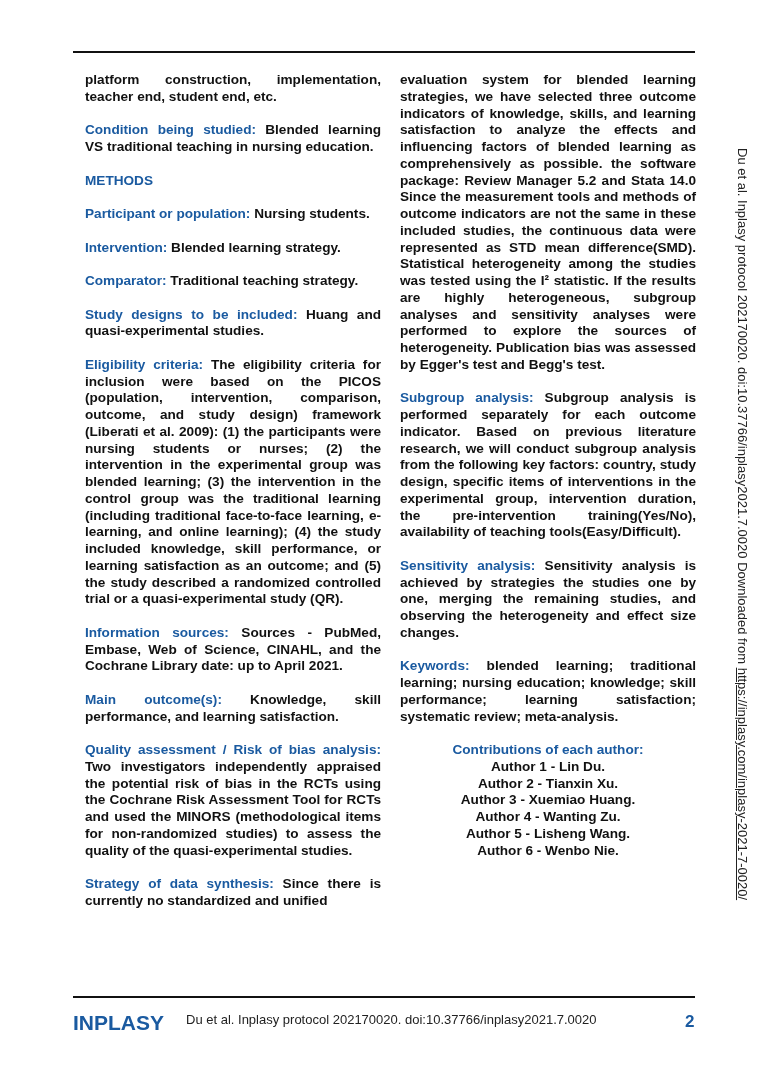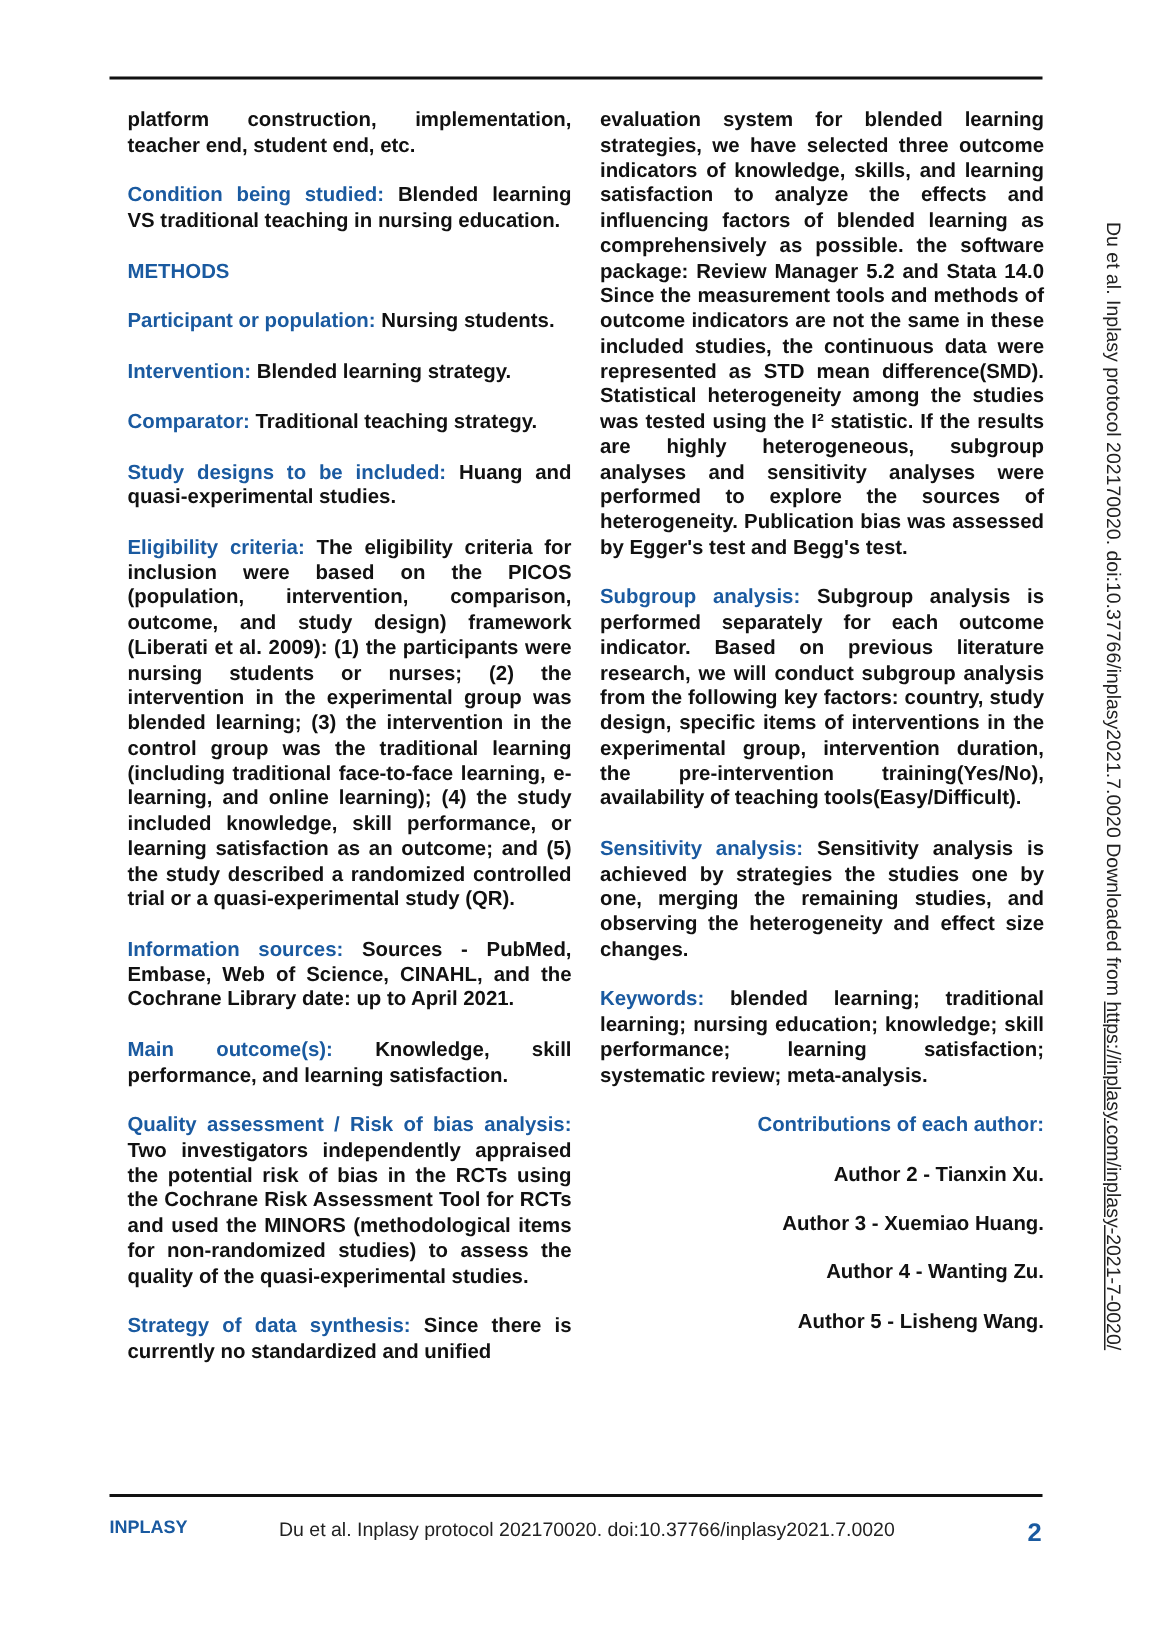--- a/index.html
+++ b/index.html
@@ -47,42 +47,41 @@
     }
     .label {
       color: #1a5aa0;
     }
     .heading {
       color: #1a5aa0;
       margin: 0 0 16.75px 0;
     }
     .author-line {
       display: block;
-      text-align: right;
-      margin-top: 16px;
+      text-align: center;
     }
     .side-note {
       position: absolute;
       left: 750px;
       top: 148px;
       transform-origin: 0 0;
       transform: rotate(90deg);
       white-space: nowrap;
       font-size: 13px;
       color: #222222;
       font-weight: normal;
     }
     .side-note .link {
       text-decoration: underline;
     }
     .footer-brand {
       position: absolute;
       left: 73px;
       top: 1011px;
-      font-size: 12px;
+      font-size: 21px;
       font-weight: bold;
       color: #1a5aa0;
     }
     .footer-citation {
       position: absolute;
       left: 186px;
       top: 1012px;
       font-size: 13px;
       color: #222222;
     }
@@ -131,24 +130,26 @@
 
   <p class="para"><span class="label">Subgroup analysis:</span><span> Subgroup analysis is performed separately for each outcome indicator. Based on previous literature research, we will conduct subgroup analysis from the following key factors: country, study design, specific items of interventions in the experimental group, intervention duration, the pre-intervention training(Yes/No), availability of teaching tools(Easy/Difficult).</span></p>
 
   <p class="para"><span class="label">Sensitivity analysis:</span><span> Sensitivity analysis is achieved by strategies the studies one by one, merging the remaining studies, and observing the heterogeneity and effect size changes.</span></p>
 
 
   <p class="para"><span class="label">Keywords:</span><span> blended learning; traditional learning; nursing education; knowledge; skill performance; learning satisfaction; systematic review; meta-analysis.</span></p>
 
   <div class="para">
     <span class="label author-line">Contributions of each author:</span>
+    <span class="author-line">Author 1 - Lin Du.</span>
     <span class="author-line">Author 2 - Tianxin Xu.</span>
     <span class="author-line">Author 3 - Xuemiao Huang.</span>
     <span class="author-line">Author 4 - Wanting Zu.</span>
     <span class="author-line">Author 5 - Lisheng Wang.</span>
+    <span class="author-line">Author 6 - Wenbo Nie.</span>
   </div>
 </div>
 
 <div class="side-note">
   <span>Du et al. Inplasy protocol 202170020. doi:10.37766/inplasy2021.7.0020 Downloaded from </span><span class="link">https://inplasy.com/inplasy-2021-7-0020/</span>
 </div>
 
 <div class="bottom-rule"></div>
 
 <div class="footer-brand">INPLASY</div>

